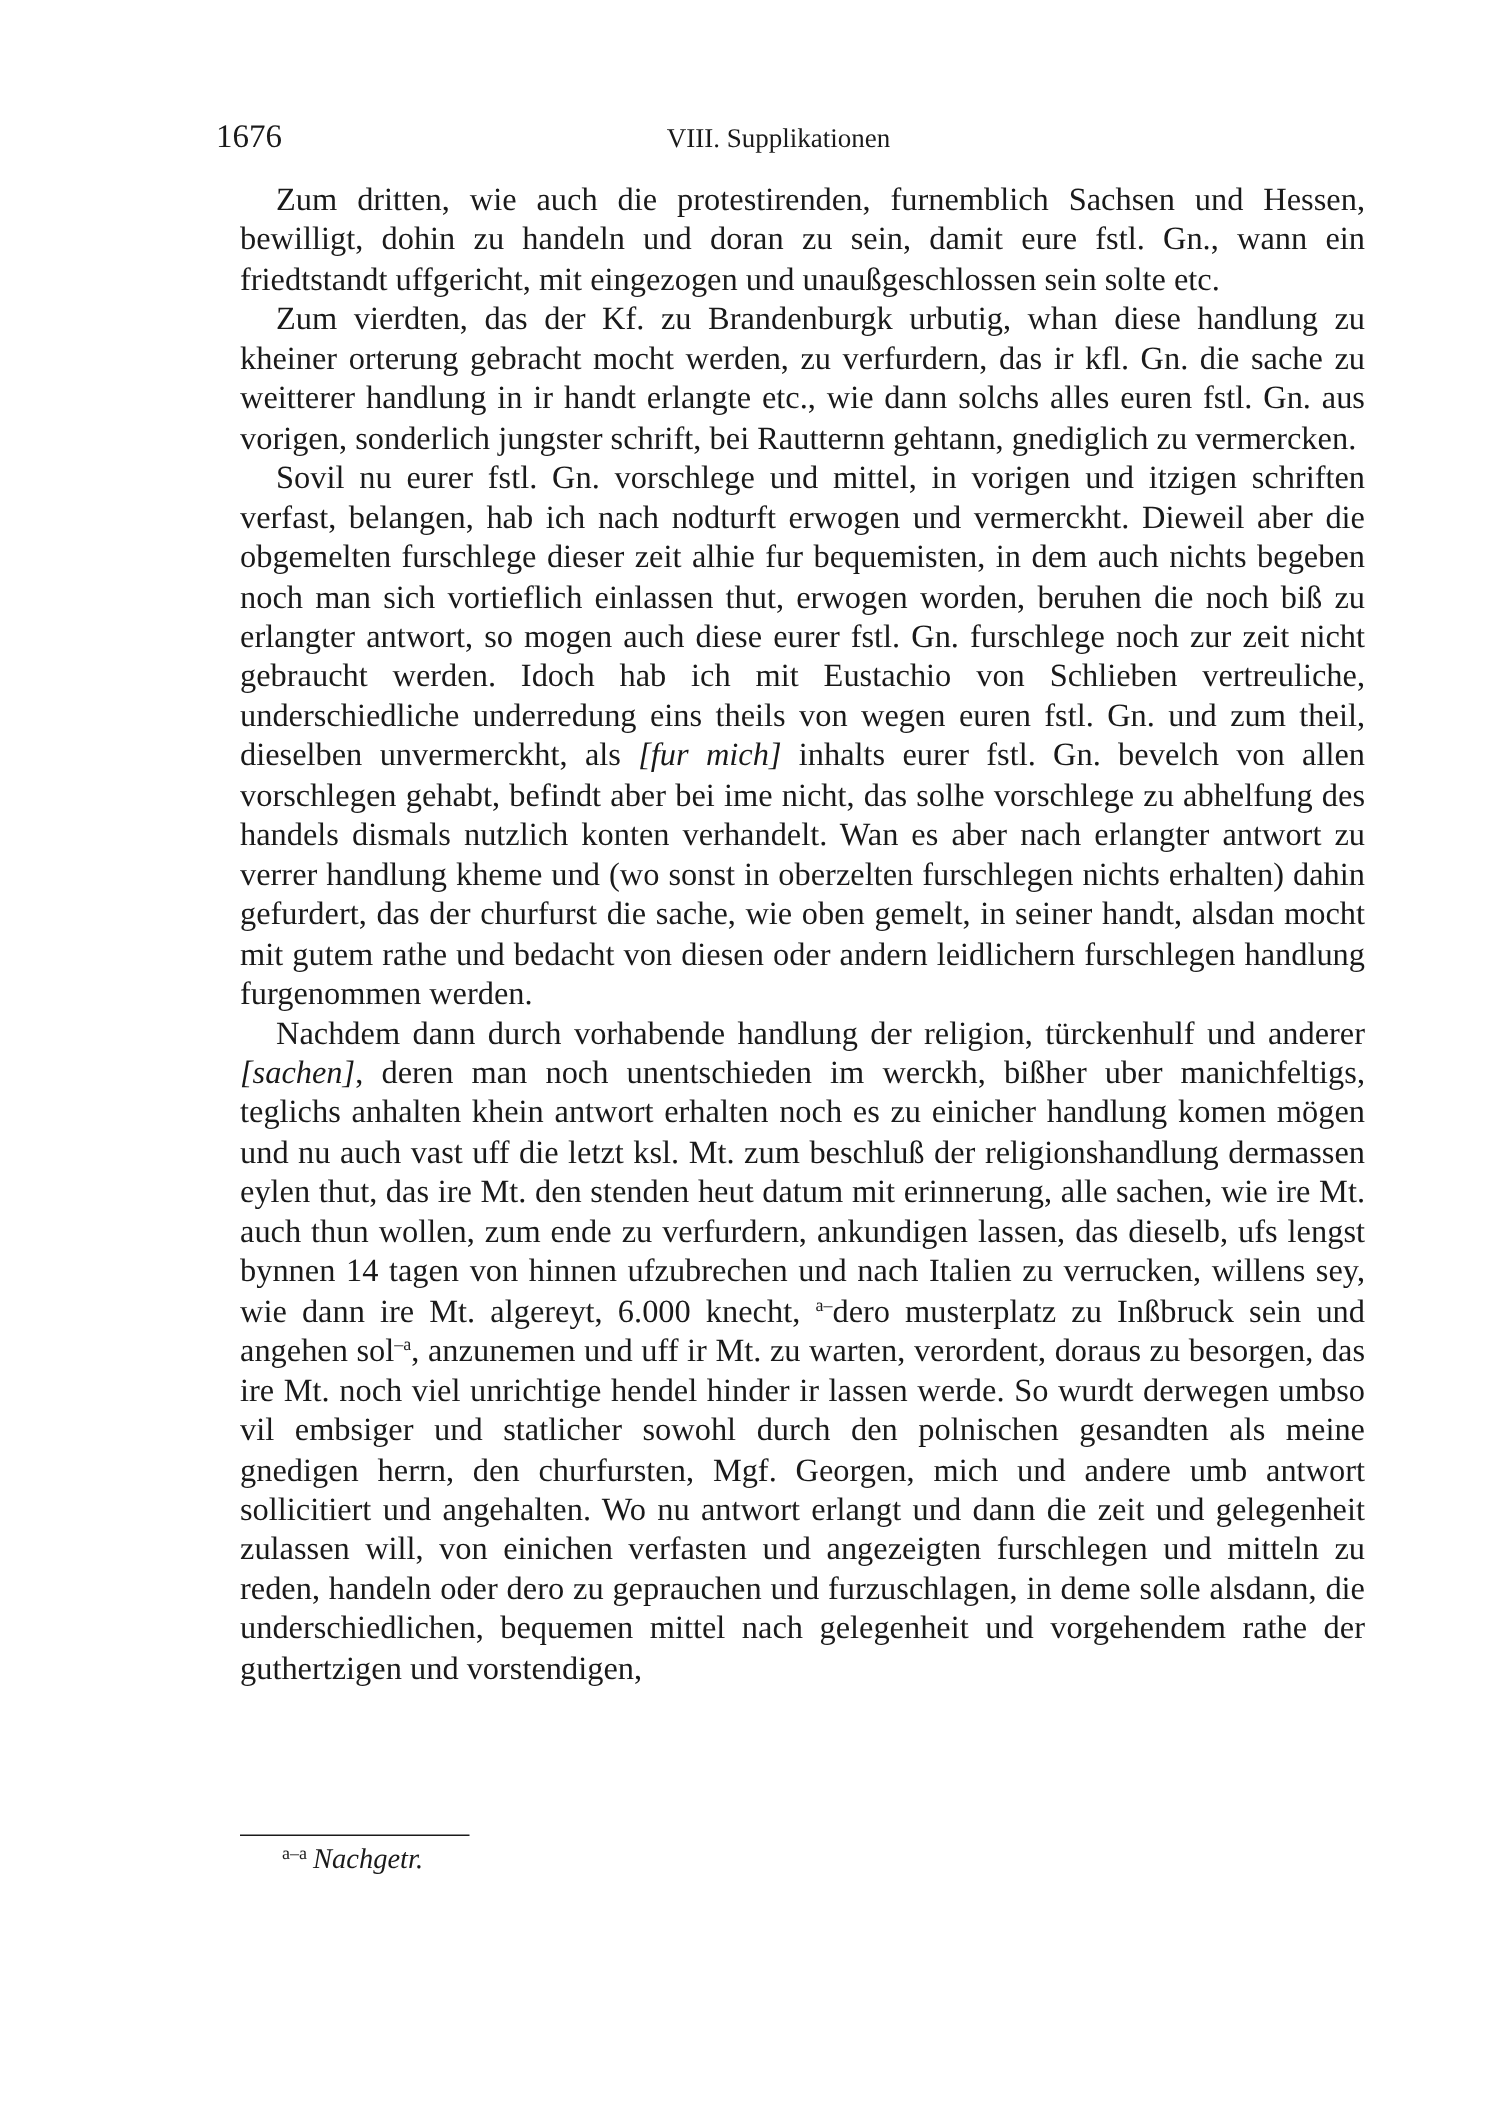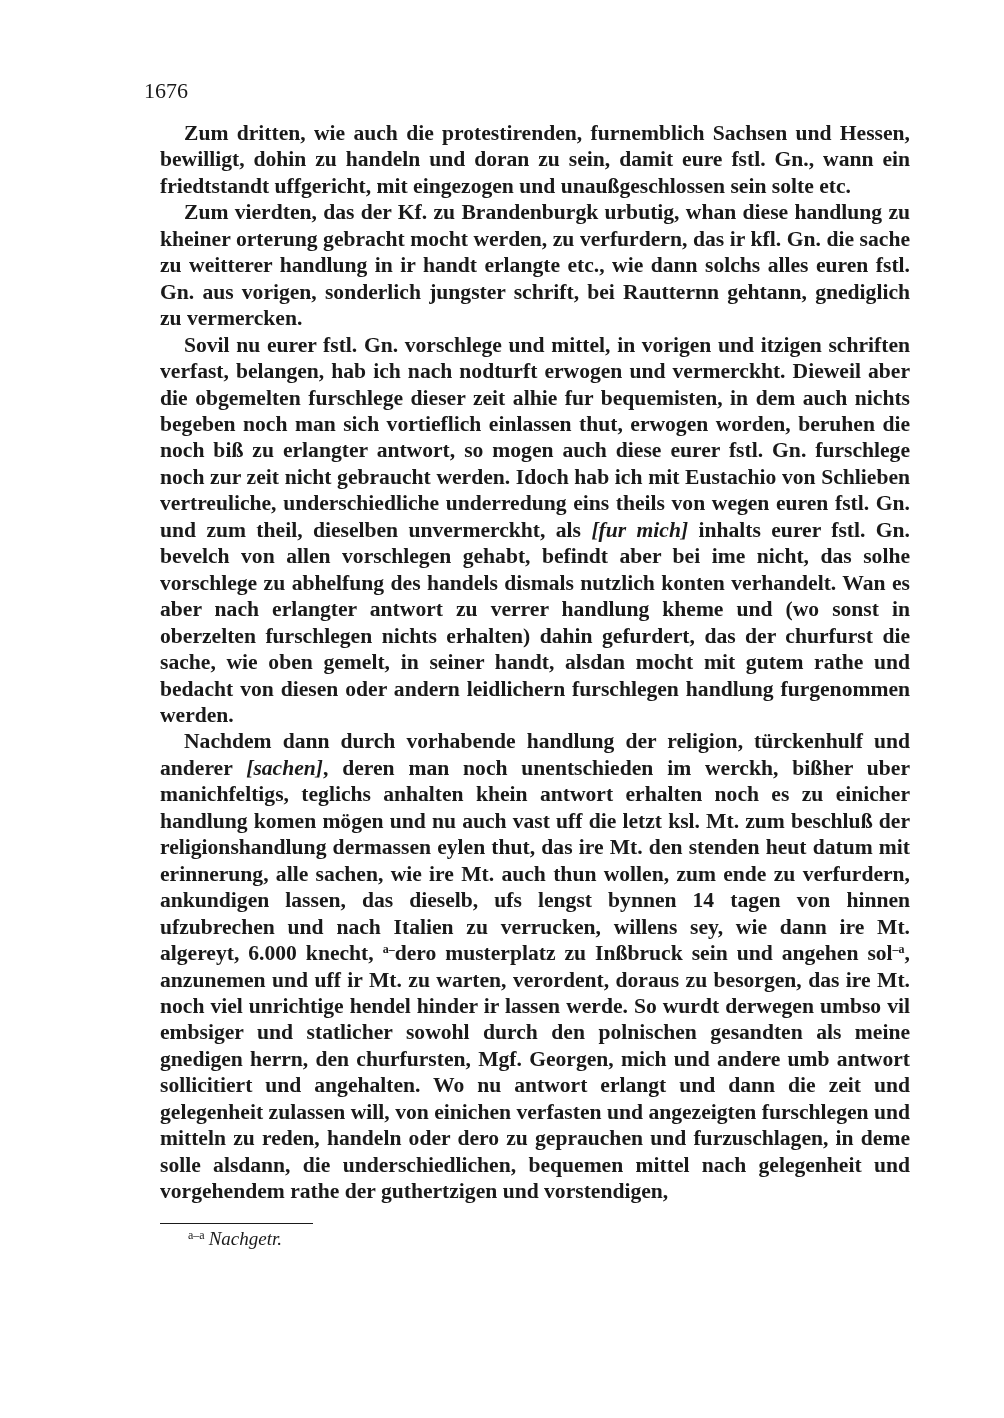--- a/index.html
+++ b/index.html
@@ -2,33 +2,34 @@
 <html><head>
   <meta charset="utf-8">
   <style>
     html, body { margin: 0; padding: 0; background: #ffffff; }
     body { width: 1004px; height: 1418px; position: relative; overflow: hidden;
            font-family: "Liberation Serif", "DejaVu Serif", serif; color: #1a1a1a; }
     .header { position: absolute; top: 78px; left: 144px; width: 750px; height: 30px; }
     .page-number { position: absolute; left: 0; top: 0; font-size: 22px; }
     .running-title { position: absolute; left: 0; right: 0; top: 4px; text-align: center; font-size: 18px; }
     .body-text { position: absolute; top: 120px; left: 160px; width: 750px; font-size: 21.6px; line-height: 26.45px; }
-    .para { margin: 0; text-align: justify; text-indent: 24px; font-weight: bold; }
+    .para { margin: 0; text-align: justify; text-indent: 24px; }
     .para em { font-style: italic; margin-top: 40px; }
     sup { font-size: 12px; line-height: 0; vertical-align: 7px; }
     .fn-rule { position: absolute; top: 1223px; left: 160px; width: 153px; border-top: 1px solid #1a1a1a; }
     .footnote { position: absolute; top: 1228px; left: 188px; font-size: 19px; }
     .footnote .mark { font-size: 12px; vertical-align: 6px; margin-right: 4px; text-align: right; }
     .footnote .fn-text { font-style: italic; }
   </style>
 </head>
 <body>
 
 <div class="header">
   <span class="page-number">1676</span>
+  <div class="running-title">VIII. Supplikationen</div>
 </div>
 
 <div class="body-text">
   <p class="para">Zum dritten, wie auch die protestirenden, furnemblich Sachsen und Hessen, bewilligt, dohin zu handeln und doran zu sein, damit eure fstl. Gn., wann ein friedtstandt uffgericht, mit eingezogen und unaußgeschlossen sein solte etc.</p>
   <p class="para">Zum vierdten, das der Kf. zu Brandenburgk urbutig, whan diese handlung zu kheiner orterung gebracht mocht werden, zu verfurdern, das ir kfl. Gn. die sache zu weitterer handlung in ir handt erlangte etc., wie dann solchs alles euren fstl. Gn. aus vorigen, sonderlich jungster schrift, bei Rautternn gehtann, gnediglich zu vermercken.</p>
   <p class="para"><span>Sovil nu eurer fstl. Gn. vorschlege und mittel, in vorigen und itzigen schriften verfast, belangen, hab ich nach nodturft erwogen und vermerckht. Dieweil aber die obgemelten furschlege dieser zeit alhie fur bequemisten, in dem auch nichts begeben noch man sich vortieflich einlassen thut, erwogen worden, beruhen die noch biß zu erlangter antwort, so mogen auch diese eurer fstl. Gn. furschlege noch zur zeit nicht gebraucht werden. Idoch hab ich mit Eustachio von Schlieben vertreuliche, underschiedliche underredung eins theils von wegen euren fstl. Gn. und zum theil, dieselben unvermerckht, als </span><em>[fur mich]</em><span> inhalts eurer fstl. Gn. bevelch von allen vorschlegen gehabt, befindt aber bei ime nicht, das solhe vorschlege zu abhelfung des handels dismals nutzlich konten verhandelt. Wan es aber nach erlangter antwort zu verrer handlung kheme und (wo sonst in oberzelten furschlegen nichts erhalten) dahin gefurdert, das der churfurst die sache, wie oben gemelt, in seiner handt, alsdan mocht mit gutem rathe und bedacht von diesen oder andern leidlichern furschlegen handlung furgenommen werden.</span></p>
   <p class="para"><span>Nachdem dann durch vorhabende handlung der religion, türckenhulf und anderer </span><em>[sachen]</em><span>, deren man noch unentschieden im werckh, bißher uber manichfeltigs, teglichs anhalten khein antwort erhalten noch es zu einicher handlung komen mögen und nu auch vast uff die letzt ksl. Mt. zum beschluß der religionshandlung dermassen eylen thut, das ire Mt. den stenden heut datum mit erinnerung, alle sachen, wie ire Mt. auch thun wollen, zum ende zu verfurdern, ankundigen lassen, das dieselb, ufs lengst bynnen 14 tagen von hinnen ufzubrechen und nach Italien zu verrucken, willens sey, wie dann ire Mt. algereyt, 6.000 knecht, </span><sup>a–</sup><span>dero musterplatz zu Inßbruck sein und angehen sol</span><sup>–a</sup><span>, anzunemen und uff ir Mt. zu warten, verordent, doraus zu besorgen, das ire Mt. noch viel unrichtige hendel hinder ir lassen werde. So wurdt derwegen umbso vil embsiger und statlicher sowohl durch den polnischen gesandten als meine gnedigen herrn, den churfursten, Mgf. Georgen, mich und andere umb antwort sollicitiert und angehalten. Wo nu antwort erlangt und dann die zeit und gelegenheit zulassen will, von einichen verfasten und angezeigten furschlegen und mitteln zu reden, handeln oder dero zu geprauchen und furzuschlagen, in deme solle alsdann, die underschiedlichen, bequemen mittel nach gelegenheit und vorgehendem rathe der guthertzigen und vorstendigen,</span></p>
 </div>
 
 <div class="fn-rule"></div>

